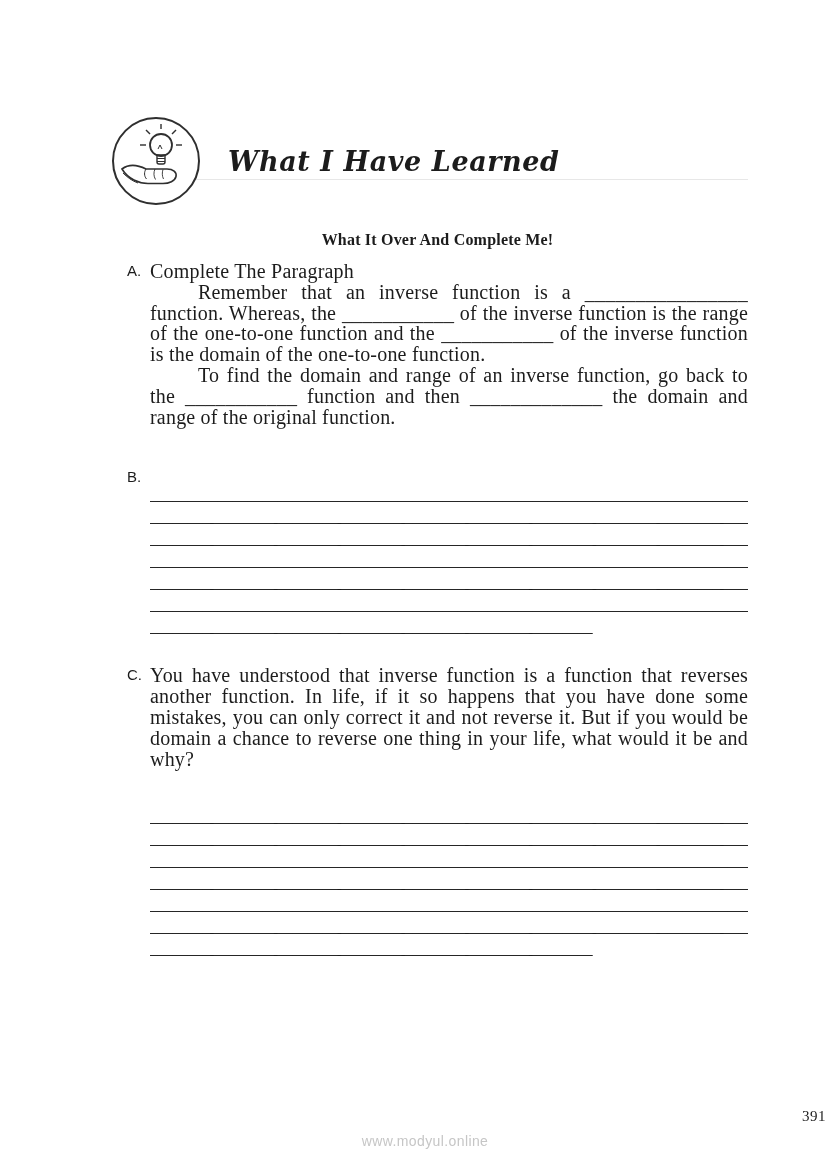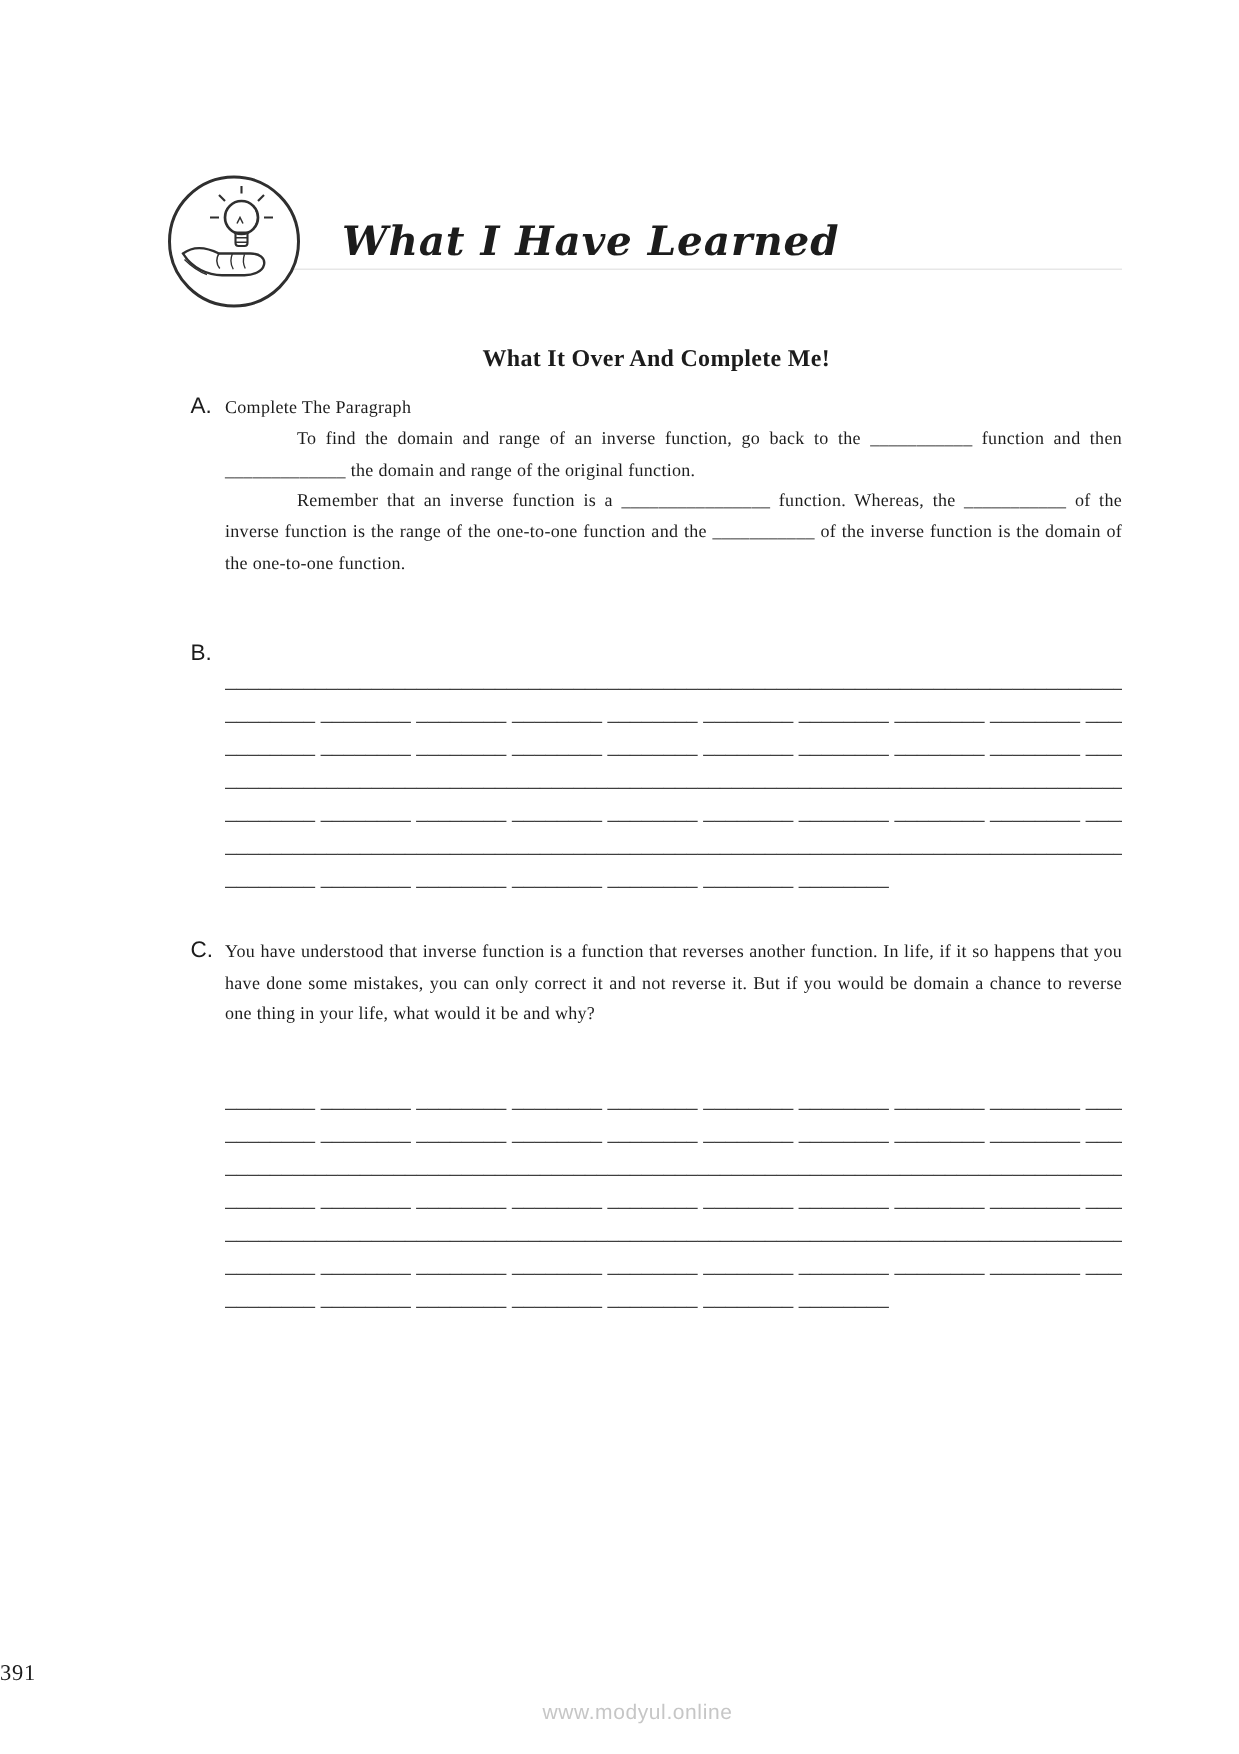--- a/index.html
+++ b/index.html
@@ -47,48 +47,48 @@
   
   .section { display: flex; }
   .sec-label {
     width: 23px; flex: none;
     font-family: "Liberation Sans", sans-serif;
     font-size: 15px;
     padding-top: 1px;
   }
   .sec-body { flex: 1; min-width: 0; }
   .body-text {
-    font-size: 12px;
+    font-size: 20px;
     line-height: 20.8px;
     text-align: justify;
     letter-spacing: 0.2px;
   }
   .indent { text-indent: 48px; }
 
   .section-a { margin-top: 12px; }
   .section-b { margin-top: 40px; }
   .section-c { margin-top: 24px; }
 
-  .answer-lines { margin-top: 20px; }
+  .answer-lines { margin-top: 20px; text-decoration: underline; }
   .answer-lines-c { margin-top: 40px; }
   .ans-line {
     height: 22px;
     font-size: 15px;
     letter-spacing: 0;
     white-space: nowrap;
     overflow: hidden;
     color: #2a2a2a;
   }
 
   
   .page-number {
     position: absolute;
     top: 1096px; left: 0;
     width: 100%;
-    text-align: left;
+    text-align: right;
     font-size: 15px;
     letter-spacing: 0.5px;
   }
   .watermark {
     position: absolute;
     top: 1121px; left: 12px;
     width: 100%;
     text-align: center;
     font-family: "Liberation Sans", sans-serif;
     font-size: 14px;
@@ -128,22 +128,22 @@
       </div>
       <h1 class="page-title">What I Have Learned</h1>
     </div>
 
     <h2 class="subtitle">What It Over And Complete Me!</h2>
 
     <div class="section section-a">
       <div class="sec-label">A.</div>
       <div class="sec-body">
         <div class="body-text">Complete The Paragraph</div>
+        <p class="body-text indent">Remember that an inverse function is a ________________ function. Whereas, the ___________ of the inverse function is the range of the one-to-one function and the ___________ of the inverse function is the domain of the one-to-one function.</p>
         <p class="body-text indent">To find the domain and range of an inverse function, go back to the ___________ function and then _____________ the domain and range of the original function.</p>
-        <p class="body-text indent">Remember that an inverse function is a ________________ function. Whereas, the ___________ of the inverse function is the range of the one-to-one function and the ___________ of the inverse function is the domain of the one-to-one function.</p>
       </div>
     </div>
 
     <div class="section section-b">
       <div class="sec-label">B.</div>
       <div class="sec-body">
         <div class="answer-lines">
           <div class="ans-line">________________________________________________________________________________</div>
           <div class="ans-line">________ ________ ________ ________ ________ ________ ________ ________ ________ ______</div>
           <div class="ans-line">________ ________ ________ ________ ________ ________ ________ ________ ________ ______</div>

